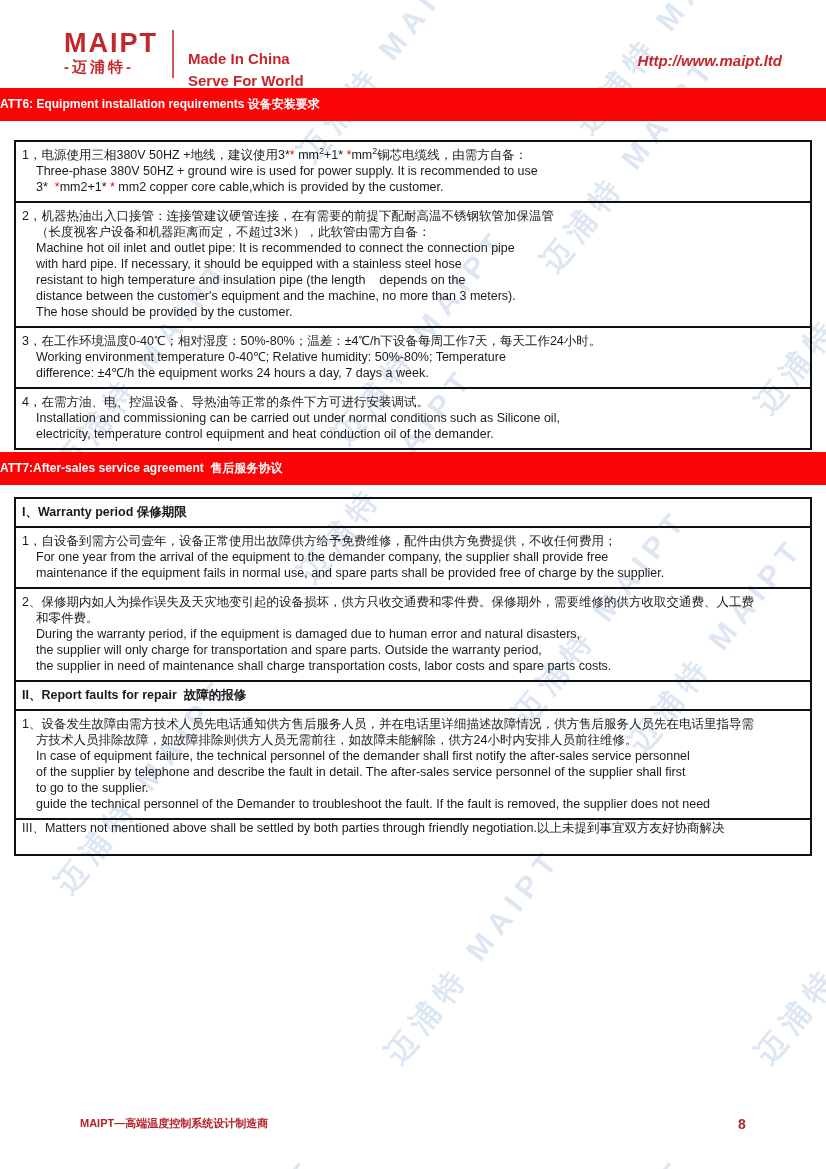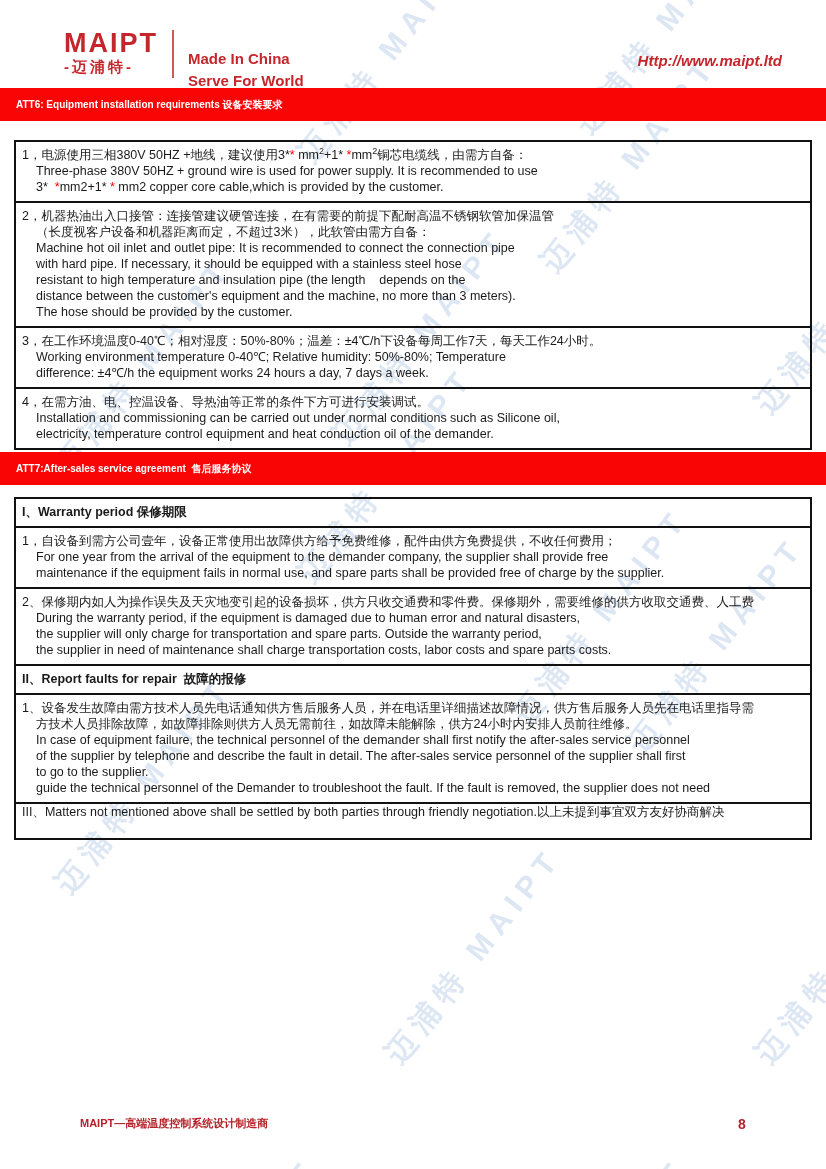--- a/index.html
+++ b/index.html
@@ -11,21 +11,21 @@
              color:#dde7f3;font-weight:bold;transform:rotate(-52deg);transform-origin:left center;}
   
   .hdr{position:absolute;top:14px;left:64px;right:44px;display:flex;align-items:center;z-index:2;}
   .logo-main{font-size:27px;font-weight:bold;color:#c5262b;letter-spacing:2px;line-height:28px;}
   .logo-sub{font-size:15px;font-weight:bold;color:#c5262b;letter-spacing:3px;line-height:20px;}
   .logo-divider{width:2px;height:48px;background:#cf5a55;margin:2px 14px 0 14px;}
   .taglines{font-size:15px;font-weight:bold;color:#c5262b;line-height:22px;padding-top:2px;margin-top:32px;}
   .site-url{margin-left:auto;font-size:15px;font-weight:bold;font-style:italic;color:#c5262b;padding-top:14px;}
   
   .banner{position:absolute;left:0;right:0;height:33px;background:#f90505;display:flex;align-items:center;z-index:1;}
-  .banner span{color:#ffffff;font-weight:bold;font-size:10px;padding-left:16px;white-space:pre;}
+  .banner span{color:#ffffff;font-weight:bold;font-size:12px;white-space:pre;}
   .banner-att6{top:88px;}
   .banner-att7{top:452px;}
   
   .doc-table{position:absolute;left:14px;width:794px;border:2px solid #111111;z-index:1;background:transparent;}
   .tbl-install{top:140px;}
   .tbl-service{top:497px;}
   .row{border-bottom:2px solid #111111;padding:5px 6px 6px 6px;}
   .row:last-child{border-bottom:none;}
   .row.bold{font-weight:bold;}
   .row.tall{padding-top:0;padding-bottom:18px;}
@@ -103,20 +103,21 @@
       <div class="row bold">
         <div class="line first"><span>I、Warranty period 保修期限</span></div>
       </div>
       <div class="row">
         <div class="line first"><span>1，自设备到需方公司壹年，设备正常使用出故障供方给予免费维修，配件由供方免费提供，不收任何费用；</span></div>
         <div class="line"><span>For one year from the arrival of the equipment to the demander company, the supplier shall provide free</span></div>
         <div class="line"><span>maintenance if the equipment fails in normal use, and spare parts shall be provided free of charge by the supplier.</span></div>
       </div>
       <div class="row">
         <div class="line first"><span>2、保修期内如人为操作误失及天灾地变引起的设备损坏，供方只收交通费和零件费。保修期外，需要维修的供方收取交通费、人工费</span></div>
+        <div class="line"><span>和零件费。</span></div>
         <div class="line"><span>During the warranty period, if the equipment is damaged due to human error and natural disasters,</span></div>
         <div class="line"><span>the supplier will only charge for transportation and spare parts. Outside the warranty period,</span></div>
         <div class="line"><span>the supplier in need of maintenance shall charge transportation costs, labor costs and spare parts costs.</span></div>
       </div>
       <div class="row bold">
         <div class="line first"><span>II、Report faults for repair  故障的报修</span></div>
       </div>
       <div class="row">
         <div class="line first"><span>1、设备发生故障由需方技术人员先电话通知供方售后服务人员，并在电话里详细描述故障情况，供方售后服务人员先在电话里指导需</span></div>
         <div class="line"><span>方技术人员排除故障，如故障排除则供方人员无需前往，如故障未能解除，供方24小时内安排人员前往维修。</span></div>

